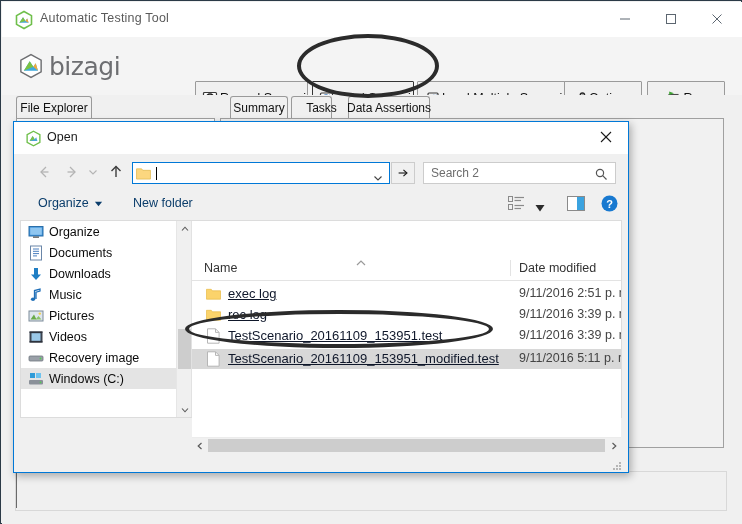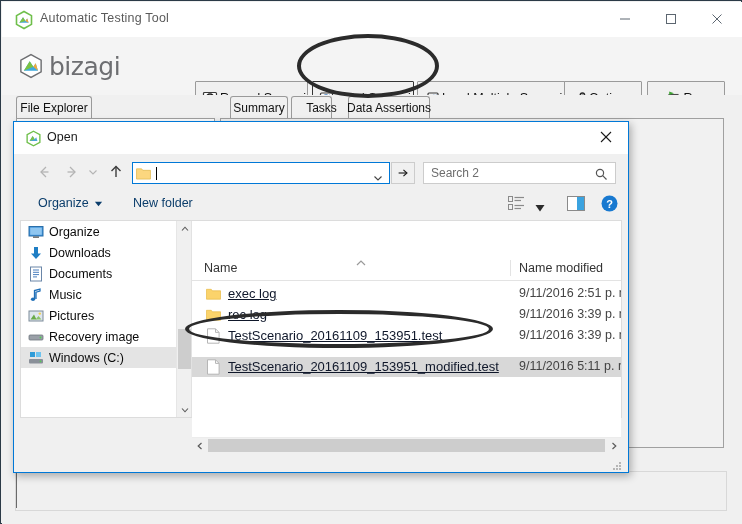--- a/index.html
+++ b/index.html
@@ -521,37 +521,37 @@
               <rect x="1" y="2.5" width="14" height="9.5" fill="#3a8fd9" stroke="#2a6ea8" stroke-width="1"></rect>
               <rect x="2.2" y="3.6" width="11.6" height="7.2" fill="#8fc6f0"></rect>
               <rect x="5" y="12.5" width="6" height="1.3" fill="#5a5a5a"></rect>
             </svg>
           </span>
           <span>Organize</span>
         </div>
         <div class="tree-item">
           <span class="tree-ico">
             <svg width="16" height="16" viewBox="0 0 16 16">
-              <rect x="6" y="2" width="4" height="7" fill="#1f7ec4"></rect>
-              <polygon points="3,8.5 13,8.5 8,14" fill="#1f7ec4"></polygon>
-            </svg>
-          </span>
-          <span>Downloads</span>
-        </div>
-        <div class="tree-item">
-          <span class="tree-ico">
-            <svg width="16" height="16" viewBox="0 0 16 16">
               <rect x="2.5" y="1" width="11" height="14" fill="#ffffff" stroke="#6a86a8" stroke-width="1"></rect>
               <line x1="5" y1="4" x2="11" y2="4" stroke="#4a7fbf" stroke-width="1"></line>
               <line x1="5" y1="6.3" x2="11" y2="6.3" stroke="#4a7fbf" stroke-width="1"></line>
               <line x1="5" y1="8.6" x2="11" y2="8.6" stroke="#4a7fbf" stroke-width="1"></line>
               <line x1="5" y1="10.9" x2="9" y2="10.9" stroke="#4a7fbf" stroke-width="1"></line>
             </svg>
           </span>
           <span>Documents</span>
+        </div>
+        <div class="tree-item">
+          <span class="tree-ico">
+            <svg width="16" height="16" viewBox="0 0 16 16">
+              <rect x="6" y="2" width="4" height="7" fill="#1f7ec4"></rect>
+              <polygon points="3,8.5 13,8.5 8,14" fill="#1f7ec4"></polygon>
+            </svg>
+          </span>
+          <span>Downloads</span>
         </div>
         <div class="tree-item">
           <span class="tree-ico">
             <svg width="16" height="16" viewBox="0 0 16 16">
               <path d="M6.5 12 V3.5 L12 2 V4 L8 5.2 V12" fill="none" stroke="#1f6fb8" stroke-width="1.3"></path>
               <ellipse cx="5" cy="12.2" rx="2.1" ry="1.7" fill="#1f6fb8"></ellipse>
             </svg>
           </span>
           <span>Music</span>
         </div>
@@ -562,20 +562,31 @@
               <polygon points="2.5,11.5 6,6.5 8.5,11.5" fill="#6aab4a"></polygon>
               <polygon points="7.5,11.5 10.5,8 13.5,11.5" fill="#8cc46a"></polygon>
               <circle cx="11.8" cy="5.6" r="1.2" fill="#f2d04a"></circle>
             </svg>
           </span>
           <span>Pictures</span>
         </div>
         <div class="tree-item">
           <span class="tree-ico">
             <svg width="16" height="16" viewBox="0 0 16 16">
+              <rect x="1.5" y="2.5" width="13" height="11" fill="#3d4450"></rect>
+              <rect x="3.5" y="4.2" width="9" height="7.6" fill="#9ac8e8"></rect>
+              <rect x="1.5" y="2.5" width="13" height="1.3" fill="#2a2f38"></rect>
+              <rect x="1.5" y="12.2" width="13" height="1.3" fill="#2a2f38"></rect>
+            </svg>
+          </span>
+          <span>Videos</span>
+        </div>
+        <div class="tree-item">
+          <span class="tree-ico">
+            <svg width="16" height="16" viewBox="0 0 16 16">
               <rect x="1" y="6" width="14" height="5" rx="1" fill="#9aa0a8" stroke="#70767e" stroke-width="0.8"></rect>
               <circle cx="12.5" cy="8.5" r="0.9" fill="#4ed14e"></circle>
             </svg>
           </span>
           <span>Recovery image</span>
         </div>
         <div class="tree-item sel">
           <span class="tree-ico">
             <svg width="16" height="16" viewBox="0 0 16 16">
               <rect x="2" y="2" width="5" height="5" fill="#2f9bd8"></rect>
@@ -605,21 +616,21 @@
 
       <div class="filelist">
         <div class="fl-header">
           <span class="fl-sortmark">
             <svg width="12" height="8" viewBox="0 0 12 8">
               <path d="M2 6 L6 2 L10 6" fill="none" stroke="#9a9a9a" stroke-width="1.2"></path>
             </svg>
           </span>
           <div class="fl-h-name">Name</div>
           <div class="fl-h-sep"></div>
-          <div class="fl-h-date">Name modified</div>
+          <div class="fl-h-date">Date modified</div>
         </div>
 
         <div class="fl-row" style="top:27px;">
           <span class="fl-ico">
             <svg width="15" height="16" viewBox="0 0 16 16">
               <path d="M0.5 3 H5.6 L6.8 4.6 H15.5 V13.5 H0.5 Z" fill="#fbd36b" stroke="#e8bc4c" stroke-width="0.8"></path>
             </svg>
           </span>
           <span class="fl-name">exec log</span>
           <span class="fl-date">9/11/2016 2:51 p. m.</span>
@@ -639,21 +650,21 @@
           <span class="fl-ico">
             <svg width="15" height="16" viewBox="0 0 14 16">
               <path d="M1 0.8 H9 L12.6 4.4 V15.2 H1 Z" fill="#ffffff" stroke="#b6b6b6" stroke-width="1"></path>
               <path d="M9 0.8 V4.4 H12.6" fill="none" stroke="#b6b6b6" stroke-width="1"></path>
             </svg>
           </span>
           <span class="fl-name">TestScenario_20161109_153951.test</span>
           <span class="fl-date">9/11/2016 3:39 p. m.</span>
         </div>
 
-        <div class="fl-row sel" style="top:100px;">
+        <div class="fl-row sel" style="top:92px;">
           <span class="fl-ico">
             <svg width="15" height="16" viewBox="0 0 14 16">
               <path d="M1 0.8 H9 L12.6 4.4 V15.2 H1 Z" fill="#ffffff" stroke="#b6b6b6" stroke-width="1"></path>
               <path d="M9 0.8 V4.4 H12.6" fill="none" stroke="#b6b6b6" stroke-width="1"></path>
             </svg>
           </span>
           <span class="fl-name">TestScenario_20161109_153951_modified.test</span>
           <span class="fl-date">9/11/2016 5:11 p. m.</span>
         </div>
 

